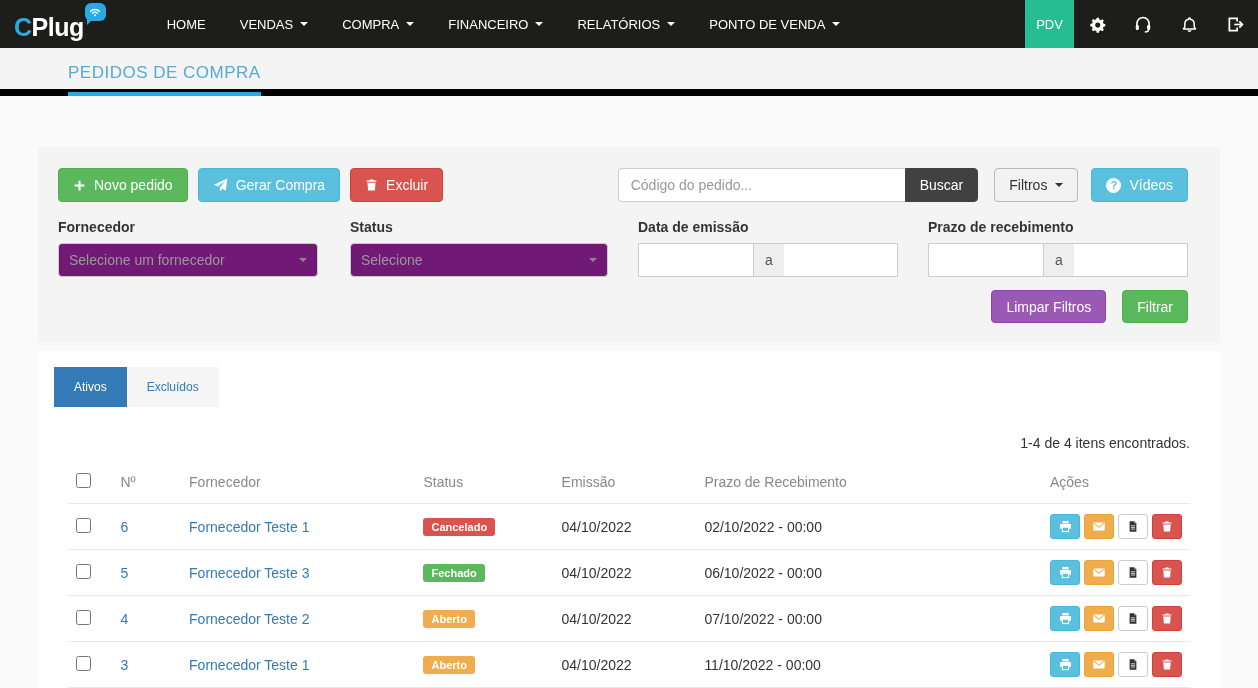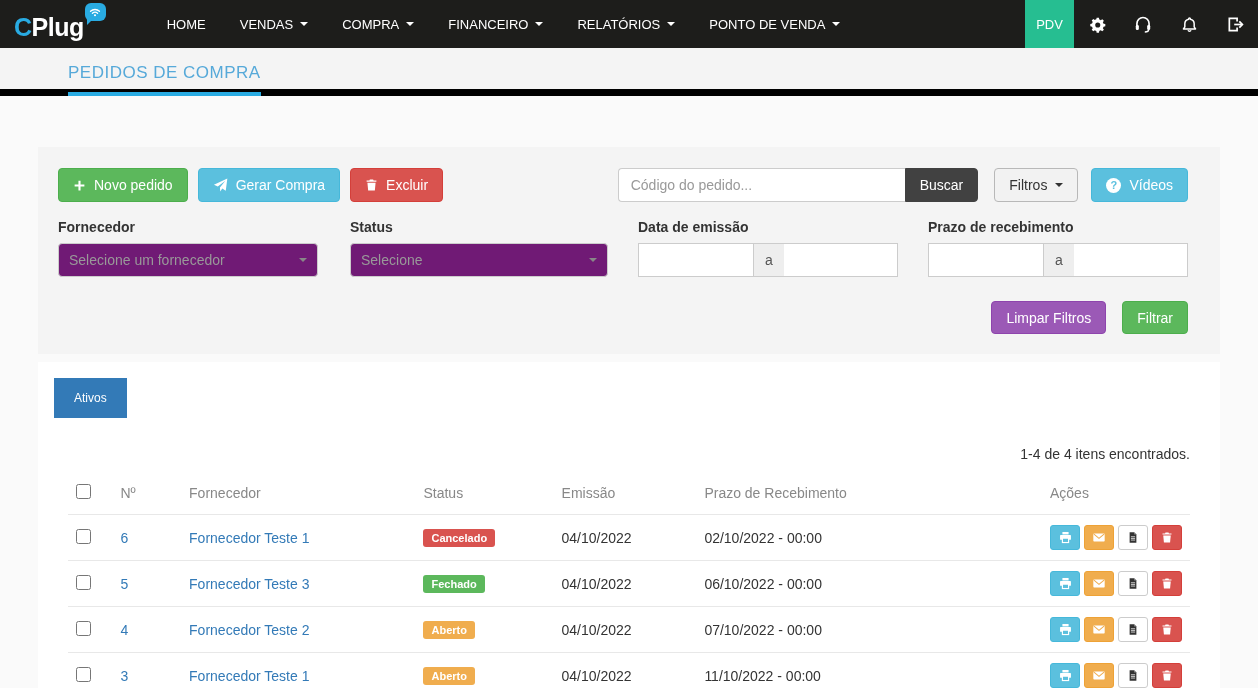--- a/index.html
+++ b/index.html
@@ -51,21 +51,21 @@
   .field label { font-weight:bold; font-size:14px; color:#333; margin-bottom:8px; }
   .sel { width:260px; height:34px; background:#701a75; border:1px solid #ccc; border-radius:4px; display:flex; align-items:center; justify-content:space-between; padding:0 10px; color:#999; cursor:pointer; }
   .sel .caret { border-top-color:#888; }
   .range-group { display:flex; width:260px; }
   .dinput { width:116px; height:34px; border:1px solid #ccc; background:#fff; padding:0 8px; font-family:inherit; font-size:14px; }
   .dinput.right { width:114px; border-left:none; }
   .addon { width:30px; height:34px; background:#eee; border-top:1px solid #ccc; border-bottom:1px solid #ccc; display:flex; align-items:center; justify-content:center; color:#555; }
   .ms32 { margin-left:32px; } .ms30 { margin-left:30px; }
 
   .filter-actions { display:flex; justify-content:flex-end; gap:16px; margin-top:13px; }
-  .btn-sm { height:33px;margin-top:11px; }
+  .btn-sm { height:33px; }
 
   
   .content-panel { margin:8px 38px 0 38px; background:#fff; padding:16px 16px 22px 16px; }
   .tabs { display:flex; }
   .tab { height:40px; padding:0 20px; display:flex; align-items:center; font-size:12px; cursor:pointer; }
   .tab.active { background:#337ab7; color:#fff; }
   .tab.inactive { background:#f5f5f5; color:#337ab7; }
   .inner { padding:0 14px; }
   .results { text-align:right; margin:28px 0 12px 0; font-size:14px; color:#333; }
 
@@ -230,20 +230,21 @@
 
   <div class="filter-actions">
     <button class="btn btn-purple btn-sm">Limpar Filtros</button>
     <button class="btn btn-green btn-sm">Filtrar</button>
   </div>
 </div>
 
 <div class="content-panel">
   <div class="tabs">
     <div class="tab active">Ativos</div>
+    <div class="tab inactive">Excluídos</div>
   </div>
 
   <div class="inner">
     <div class="results">1-4 de 4 itens encontrados.</div>
 
     <table>
       <colgroup>
         <col class="c-check">
           <col class="c-num">
           <col class="c-forn">

